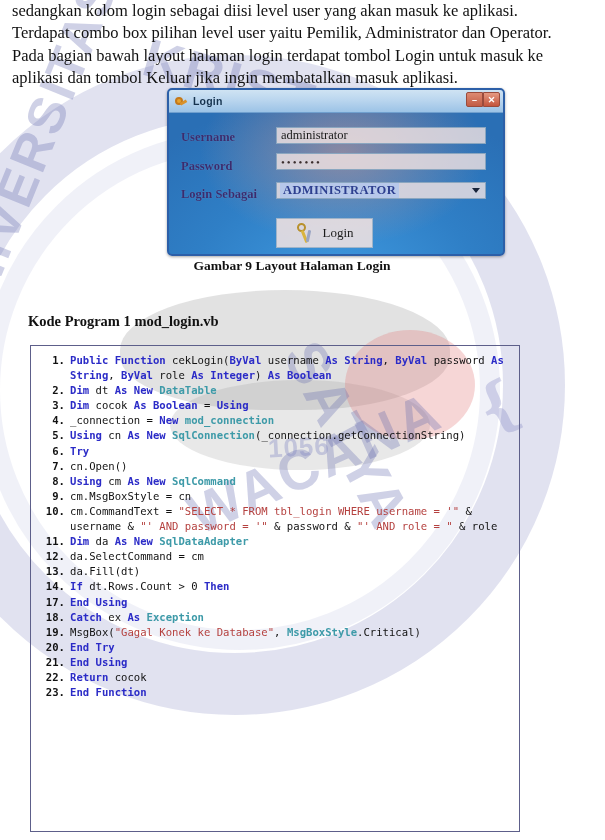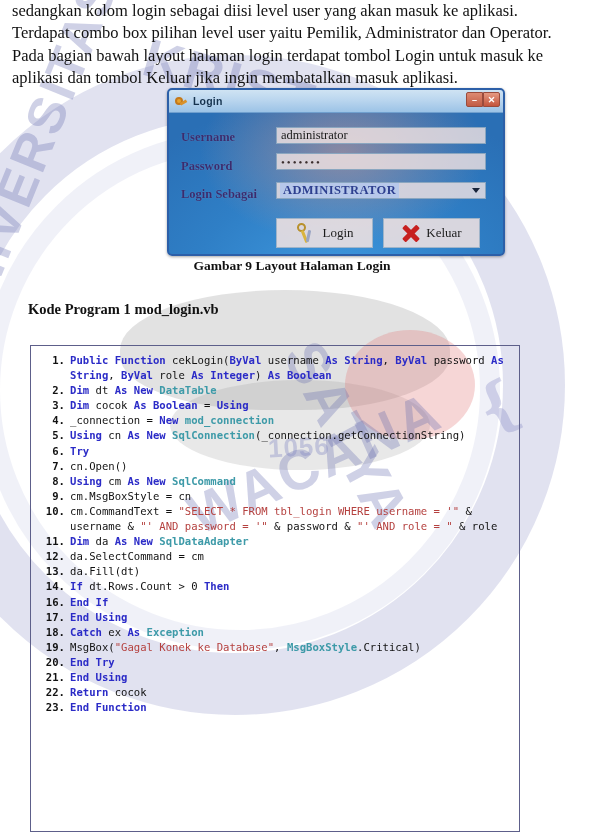--- a/index.html
+++ b/index.html
@@ -308,21 +308,21 @@
     width: 584px;
     text-align: center;
     font-size: 13.5px;
     font-weight: bold;
     color: #111;
   }
 
   
   .code-heading {
     position: absolute;
-    left: 28px; top: 301px;
+    left: 28px; top: 313px;
     font-size: 14.5px;
     font-weight: bold;
     color: #111;
   }
 
   
   #code-block {
     position: absolute;
     left: 30px;
     top: 345px;
@@ -418,27 +418,20 @@
 
         <div class="btnrow">
           <div class="dbtn">
             <span class="icon-keys">
               <i class="kr"></i>
                 <i class="ks1"></i>
                 <i class="ks2"></i>
             </span>
             <span>Login</span>
           </div>
-          <div class="dbtn">
-            <span class="icon-x">
-                <i></i>
-                <i></i>
-              </span>
-            <span>Keluar</span>
-          </div>
         </div>
 
       </div>
     </div>
   </div>
 
   <div class="caption">Gambar 9 Layout Halaman Login</div>
 
   <div class="code-heading">Kode Program 1 mod_login.vb</div>
 
@@ -494,24 +487,20 @@
         </div>
         <div class="cline">
           <span class="cnum">13.</span>
           <span class="ctext"><span class="pl">da.Fill(dt)</span></span>
         </div>
         <div class="cline">
           <span class="cnum">14.</span>
           <span class="ctext"><span class="kw">If </span><span class="pl">dt.Rows.Count &gt; 0 </span><span class="kw">Then</span></span>
         </div>
         <div class="cline">
-          <span class="cnum">16.</span>
-          <span class="ctext"><span class="kw">End If</span></span>
-        </div>
-        <div class="cline">
           <span class="cnum">17.</span>
           <span class="ctext"><span class="kw">End Using</span></span>
         </div>
         <div class="cline">
           <span class="cnum">18.</span>
           <span class="ctext"><span class="kw">Catch </span><span class="pl">ex </span><span class="kw">As </span><span class="typ">Exception</span></span>
         </div>
         <div class="cline">
           <span class="cnum">19.</span>
           <span class="ctext"><span class="pl">MsgBox(</span><span class="str">"Gagal Konek ke Database"</span><span class="pl">, </span><span class="typ">MsgBoxStyle</span><span class="pl">.Critical)</span></span>

